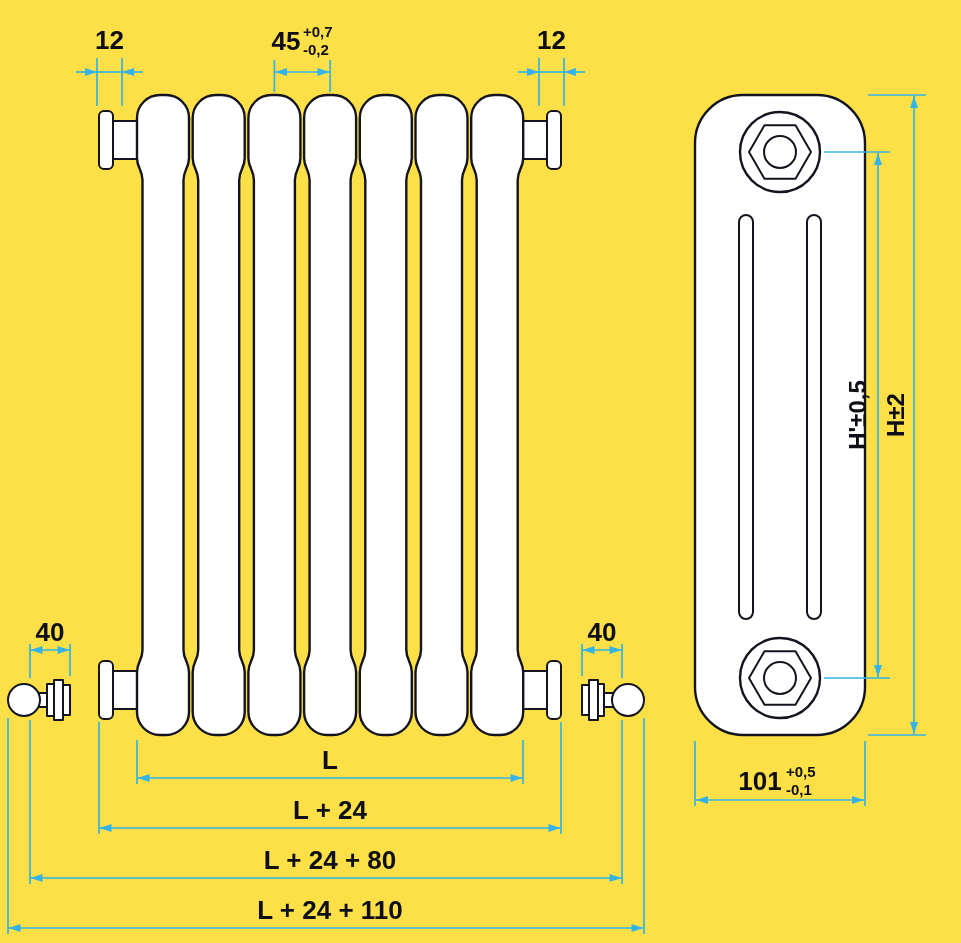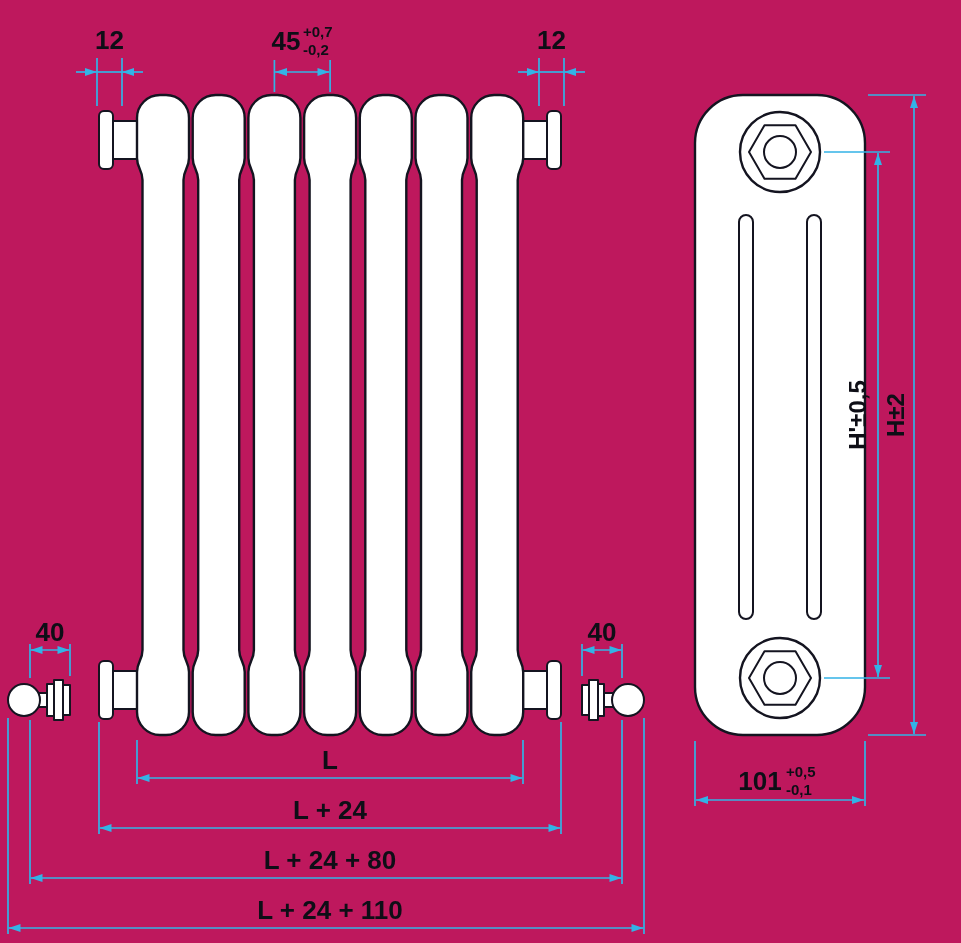--- a/index.html
+++ b/index.html
@@ -1,21 +1,21 @@
 <!DOCTYPE html>
 <html style="--dim: #33b3e6; --ink: #141420; --txt: #0e0e16;"><head>
 <meta charset="utf-8">
 <style>
   :root{
     --dim:#33b3e6;
     --ink:#141420;
     --txt:#0e0e16;
   }
   html,body{margin:0;padding:0;background:#ffffff;}
-  .canvas{width:961px;height:943px;background:#be185d;position:relative;overflow:hidden;}
+  .canvas{width:961px;height:943px;background:#fde047;position:relative;overflow:hidden;}
   svg{display:block;}
   .ink{stroke:var(--ink);fill:#ffffff;stroke-width:2.4;stroke-linejoin:round;}
   .ink-thin{stroke:var(--ink);fill:#ffffff;stroke-width:2;stroke-linejoin:round;}
   .dim-line{stroke:var(--dim);fill:none;stroke-width:1.7;}
   .dim-fill{fill:var(--dim);stroke:none;}
   .lbl{font:600 26px "Liberation Sans", sans-serif;fill:var(--txt);}
   .lbl-v{font:600 24px "Liberation Sans", sans-serif;fill:var(--txt);}
   .lbl-sm{font:600 15px "Liberation Sans", sans-serif;fill:var(--txt);}
 </style>
 </head>

